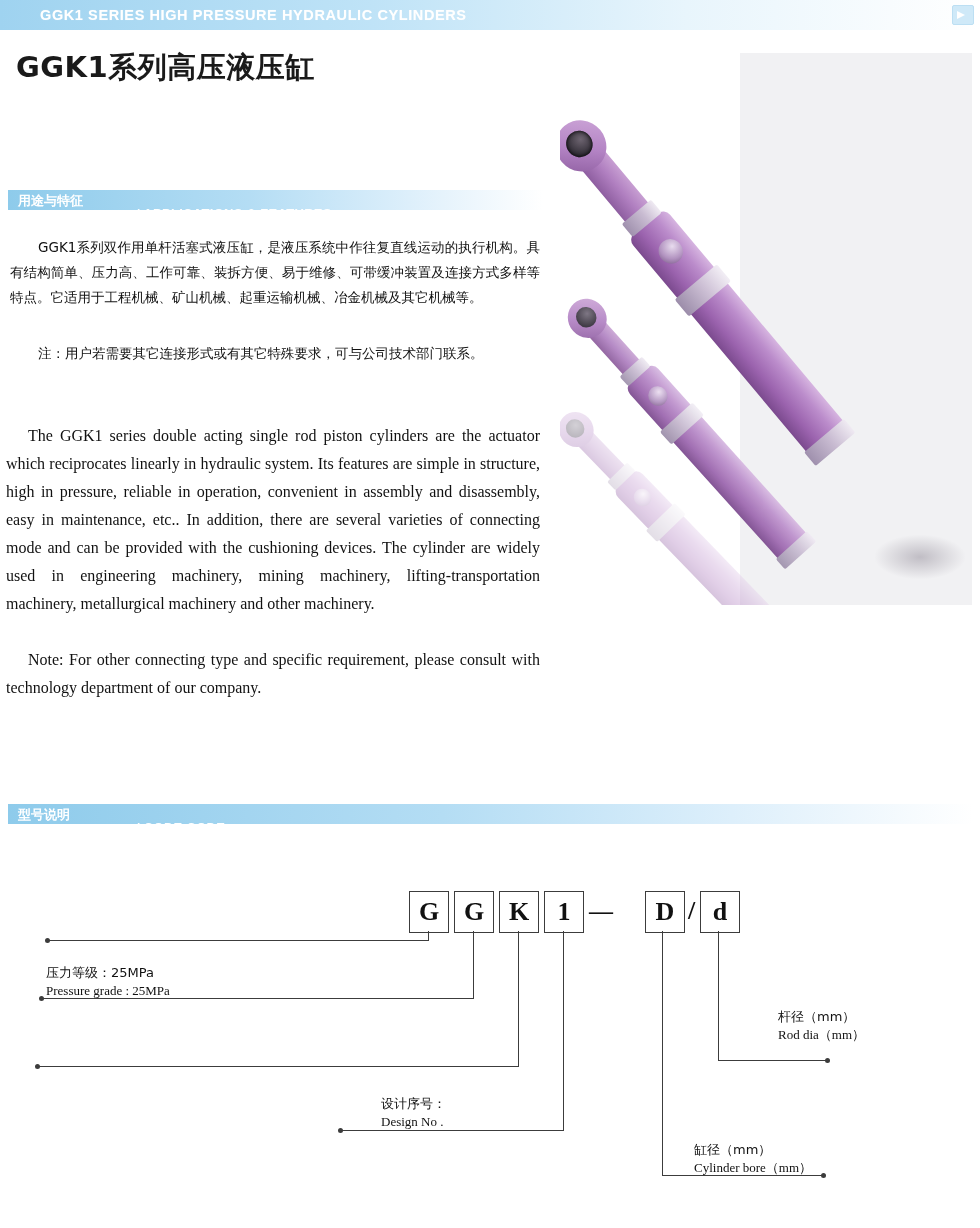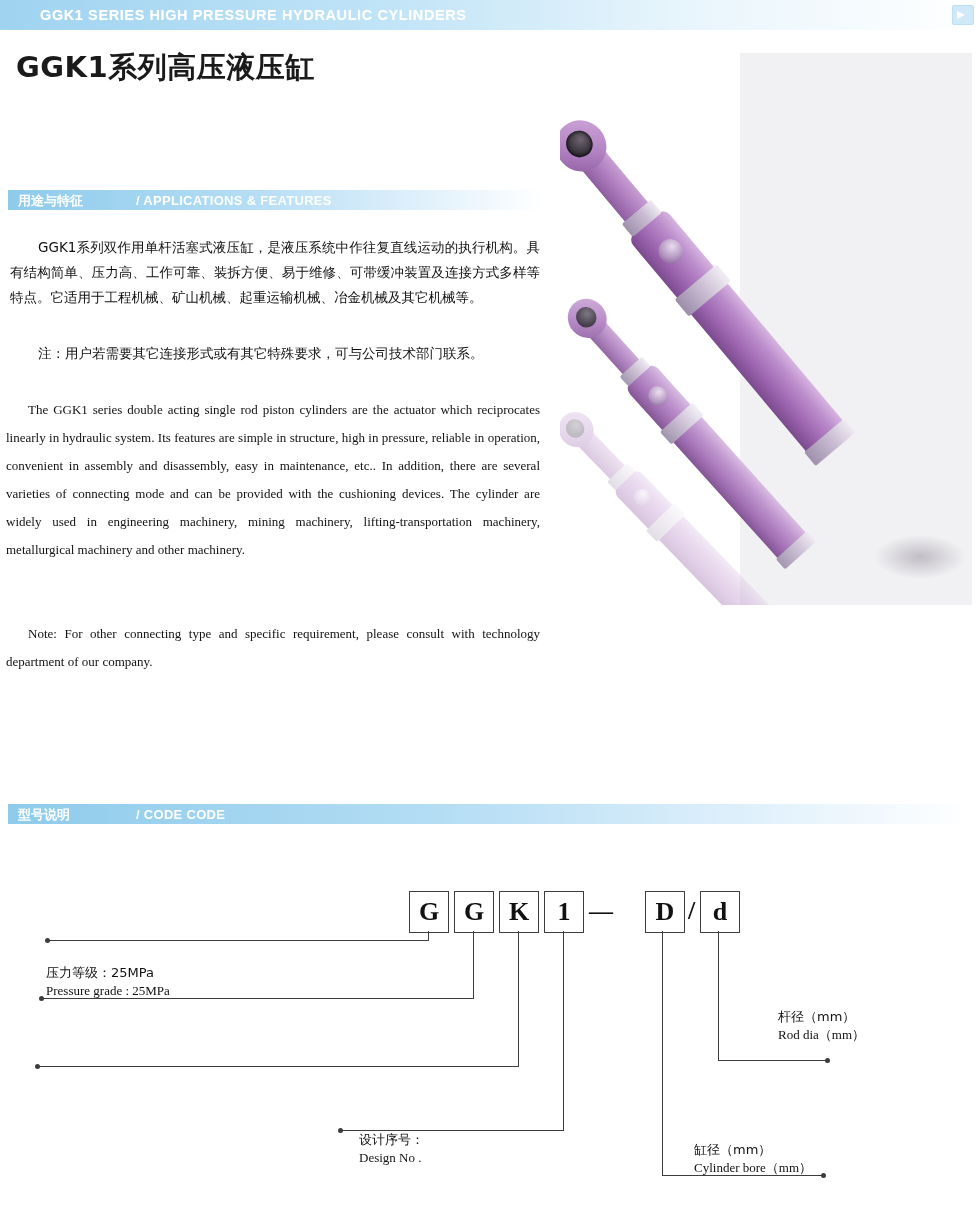--- a/index.html
+++ b/index.html
@@ -71,21 +71,21 @@
   .section-bar .cn {
     position: absolute;
     left: 10px; top: 2px;
     font-size: 13px;
     font-weight: bold;
     color: #ffffff;
     font-family: "DejaVu Sans", sans-serif;
   }
   .section-bar .en {
     position: absolute;
-    top: 3px;
+    top: 16px;
     font-size: 13px;
     font-weight: bold;
     color: #ffffff;
     font-family: "Liberation Sans", sans-serif;
     letter-spacing: 0.3px;
   }
   #applications-bar { left: 8px; top: 190px; width: 535px; }
   #applications-bar .en { left: 128px; }
   #modelcode-bar { left: 8px; top: 804px; width: 965px; }
   #modelcode-bar .en { left: 128px; }
@@ -100,25 +100,26 @@
     line-height: 25px;
     color: #111;
     text-align: justify;
     text-indent: 28px;
   }
   .para-en {
     position: absolute;
     width: 534px;
     left: 6px;
     font-family: "Liberation Serif", serif;
-    font-size: 13px;
+    font-size: 16px;
     line-height: 28px;
     color: #111;
     text-align: justify;
     text-indent: 22px;
+    margin-top: 26px;
   }
   #cn-para-1 { top: 235px; }
   #cn-para-2 { top: 341px; }
   #en-para-1 { top: 396px; }
   #en-para-2 { top: 620px; }
 
   
   .photo-area {
     position: absolute;
     left: 560px; top: 35px;
@@ -427,21 +428,21 @@
     <span class="en">Pressure grade : 25MPa</span>
   </div>
 
   <div class="lead-v" style="left:518px; top:101px; height:136px;"></div>
   <div class="lead-h" style="left:38px; top:236px; width:481px;"></div>
   <div class="dot" style="left:35px; top:234px;"></div>
 
   <div class="lead-v" style="left:563px; top:101px; height:200px;"></div>
   <div class="lead-h" style="left:341px; top:300px; width:223px;"></div>
   <div class="dot" style="left:338px; top:298px;"></div>
-  <div class="lbl" style="left:359px; top:265px;margin-top:36px;">
+  <div class="lbl" style="left:381px; top:265px;">
     <span class="cn">设计序号：</span>
     <span class="en">Design No .</span>
   </div>
 
   <div class="lead-v" style="left:662px; top:101px; height:245px;"></div>
   <div class="lead-h" style="left:662px; top:345px; width:162px;"></div>
   <div class="dot" style="left:821px; top:343px;"></div>
   <div class="lbl" style="left:694px; top:311px;">
     <span class="cn">缸径（mm）</span>
     <span class="en">Cylinder bore（mm）</span>

